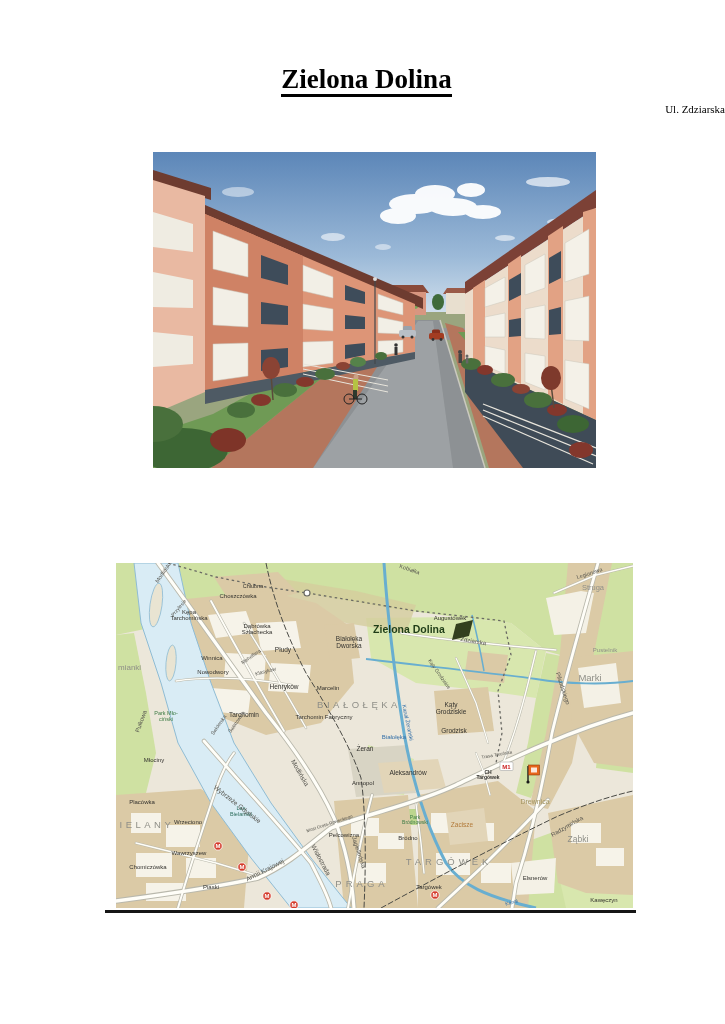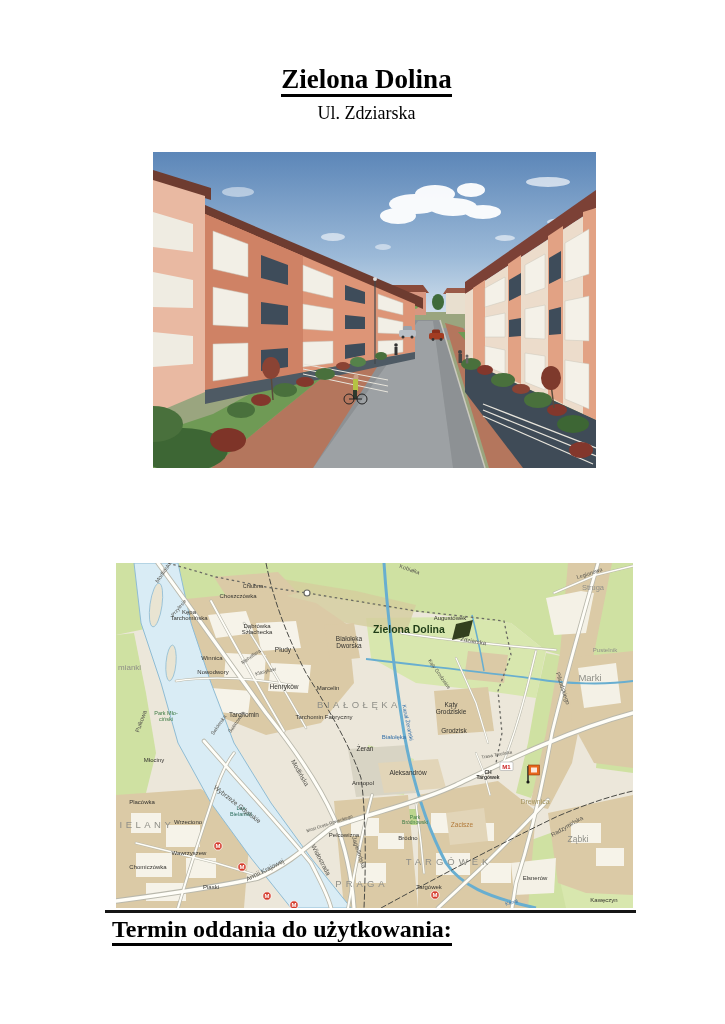--- a/index.html
+++ b/index.html
@@ -1,20 +1,20 @@
 <!DOCTYPE html>
 <html><head>
 <meta charset="utf-8">
 <style>
   html,body{margin:0;padding:0;background:#ffffff;}
   body{width:725px;height:1024px;position:relative;font-family:"Liberation Serif",serif;color:#000;}
   .page{position:absolute;inset:0;background:#fff;overflow:hidden;margin-left:8px;}
   .title{position:absolute;top:64px;left:0;width:100%;text-align:center;font-size:27px;font-weight:bold;margin:0;}
   .title span{border-bottom:3px solid #000;padding-bottom:0px;}
-  .subtitle{position:absolute;top:103px;left:0;width:100%;text-align:center;font-size:18px;}
+  .subtitle{position:absolute;top:103px;left:0;width:100%;text-align:right;font-size:11px;}
   .render-wrap{position:absolute;left:145px;top:152px;width:443px;height:316px;}
   .render-wrap svg{display:block;width:443px;height:316px;}
   .map-wrap{position:absolute;left:97px;top:563px;width:531px;height:347px;border-bottom:3px solid #161616;}
   .map-wrap svg{position:absolute;left:11px;top:0;width:517px;height:345px;display:block;}
   #map-svg text{font-family:"Liberation Sans",sans-serif;}
   .closing{position:absolute;left:104px;top:916px;font-size:24px;font-weight:bold;margin:0;}
   .closing span{border-bottom:3px solid #000;padding-bottom:1px;}
 </style>
 </head>
 <body>
@@ -429,14 +429,13 @@
           <text x="452" y="265" font-size="6" fill="#55544e" text-anchor="middle" transform="rotate(-30 452 265)">Radzymińska</text>
           <text x="474" y="12" font-size="5.5" fill="#55544e" text-anchor="middle" transform="rotate(-18 474 12)">Legionowa</text>
           <text x="445" y="126" font-size="6" fill="#55544e" text-anchor="middle" transform="rotate(72 445 126)">Piłsudskiego</text>
           <text x="290" y="160" font-size="5.5" fill="#3470a8" text-anchor="middle" transform="rotate(78 290 160)">Kanał Żerański</text>
           <text x="293" y="8" font-size="5.5" fill="#55544e" text-anchor="middle" transform="rotate(20 293 8)">Kobiałka</text>
           <text x="396" y="341" font-size="5" fill="#3470a8" text-anchor="middle" transform="rotate(-15 396 341)">Kanał</text>
         </g>
     </svg>
   </div>
 
-  <h2 class="closing"><span>Termin oddania do użytkowania:</span></h2>
 </div>
 
 </body></html>

